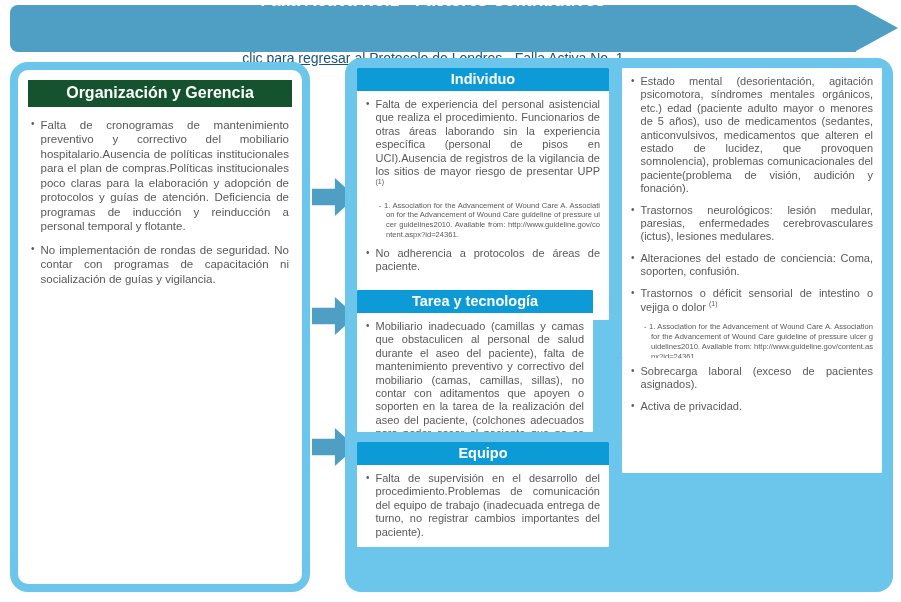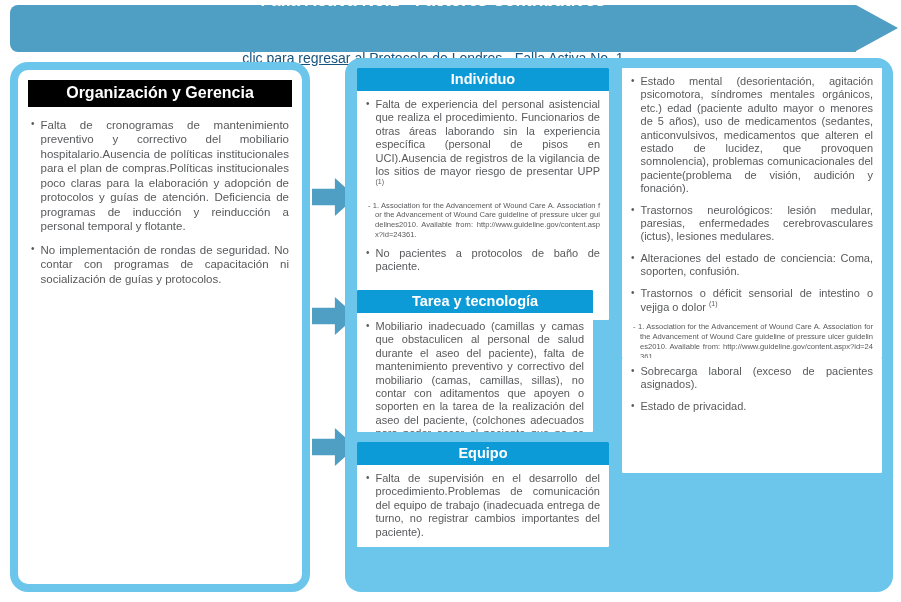--- a/index.html
+++ b/index.html
@@ -20,21 +20,21 @@
     border-left:42px solid #4F9EC4;
   }
   .banner-title { color:#ffffff; font-size:17px; font-weight:bold; letter-spacing:.2px; }
   .banner-link  { color:#16537E; font-size:14px; text-decoration:underline; cursor:pointer; margin-top:12px; }
   
   .left-panel {
     position:absolute; left:10px; top:62px; width:300px; height:530px;
     background:#ffffff; border:8px solid #6CC5EB; border-radius:18px;
   }
   .left-header {
-    margin:10px 10px 9px; background:#000000; color:#ffffff;
+    margin:10px 10px 9px; background:#14532d; color:#ffffff;
     font-weight:bold; font-size:16px; text-align:center; padding:4px 0 5px;
   }
   .left-body { padding:2px 13px; }
   
   .flow-container {
     position:absolute; left:345px; top:58px; width:548px; height:534px;
     background:#6CC5EB; border-radius:16px;
   }
   .box { position:absolute; background:#ffffff; overflow:hidden; border-radius:1px; }
   .box-header {
@@ -49,21 +49,21 @@
   .box-ambiente  { left:277px; top:300px; width:260px; height:115px; }
   
   .bullet { display:flex; gap:6px; color:#58595B; margin-bottom:9px; }
   .left-body .bullet { font-size:11.5px; line-height:1.26; }
   .box-body  .bullet { font-size:11px;   line-height:1.22; margin-bottom:8px; }
   .bullet .dot { flex:0 0 auto; font-size:10px; line-height:inherit; }
   .bullet .txt { flex:1 1 auto; text-align:justify; }
   sup.ref { font-size:7px; vertical-align:super; }
   .footnote {
     color:#58595B; font-size:7.6px; line-height:1.3; text-align:justify;
-    margin:0 0 7px 2px; padding-left:7px; text-indent:-7px; word-break:break-all;
+    margin:0 0 7px 13px; padding-left:7px; text-indent:-7px; word-break:break-all;
   }
   
   .flow-arrow {
     position:absolute; left:312px; width:44px; height:38px; background:#4F9EC4;
     clip-path:polygon(0 28%, 52% 28%, 52% 0, 100% 50%, 52% 100%, 52% 72%, 0 72%);
   }
   .arrow-1 { top:178px; }
   .arrow-2 { top:297px; }
   .arrow-3 { top:428px; }
 </style>
@@ -80,42 +80,42 @@
 
   <div class="left-panel">
     <div class="left-header">Organización y Gerencia</div>
     <div class="left-body">
       <div class="bullet">
         <span class="dot">•</span>
         <span class="txt">Falta de cronogramas de mantenimiento preventivo y correctivo del mobiliario hospitalario.Ausencia de políticas institucionales para el plan de compras.Políticas institucionales poco claras para la elaboración y adopción de protocolos y guías de atención. Deficiencia de programas de inducción y reinducción a personal temporal y flotante.</span>
       </div>
       <div class="bullet">
         <span class="dot">•</span>
-        <span class="txt">No implementación de rondas de seguridad. No contar con programas de capacitación ni socialización de guías y protocolos.</span>
+        <span class="txt">No implementación de rondas de seguridad. No contar con programas de capacitación ni socialización de guías y vigilancia.</span>
       </div>
     </div>
   </div>
 
   <div class="flow-arrow arrow-1"></div>
   <div class="flow-arrow arrow-2"></div>
   <div class="flow-arrow arrow-3"></div>
 
   <div class="flow-container">
 
     <div class="box box-individuo">
       <div class="box-header">Individuo</div>
       <div class="box-body">
         <div class="bullet">
           <span class="dot">•</span>
           <span class="txt"><span>Falta de experiencia del personal asistencial que realiza el procedimiento. Funcionarios de otras áreas laborando sin la experiencia específica (personal de pisos en UCI).Ausencia de registros de la vigilancia de los sitios de mayor riesgo de presentar UPP</span> <sup class="ref">(1)</sup></span>
         </div>
         <div class="footnote">- 1. Association for the Advancement of Wound Care A. Association for the Advancement of Wound Care guideline of pressure ulcer guidelines2010. Available from: http://www.guideline.gov/content.aspx?id=24361.</div>
         <div class="bullet">
           <span class="dot">•</span>
-          <span class="txt">No pacientes a protocolos de baño de paciente.</span>
+          <span class="txt">No adherencia a protocolos de áreas de paciente.</span>
         </div>
       </div>
     </div>
 
     <div class="box box-tarea">
       <div class="box-header">Tarea y tecnología</div>
       <div class="box-body">
         <div class="bullet">
           <span class="dot">•</span>
           <span class="txt">Mobiliario inadecuado (camillas y camas que obstaculicen al personal de salud durante el aseo del paciente), falta de mantenimiento preventivo y correctivo del mobiliario (camas, camillas, sillas), no contar con aditamentos que apoyen o soporten en la tarea de la realización del aseo del paciente, (colchones adecuados para poder asear al paciente que no se puede levantar de la cama)</span>
@@ -156,19 +156,19 @@
     </div>
 
     <div class="box box-ambiente">
       <div class="box-body">
         <div class="bullet">
           <span class="dot">•</span>
           <span class="txt">Sobrecarga laboral (exceso de pacientes asignados).</span>
         </div>
         <div class="bullet">
           <span class="dot">•</span>
-          <span class="txt">Estado de privacidad.</span>
+          <span class="txt">Activa de privacidad.</span>
         </div>
       </div>
     </div>
 
   </div>
 </div>
 
 </body></html>

